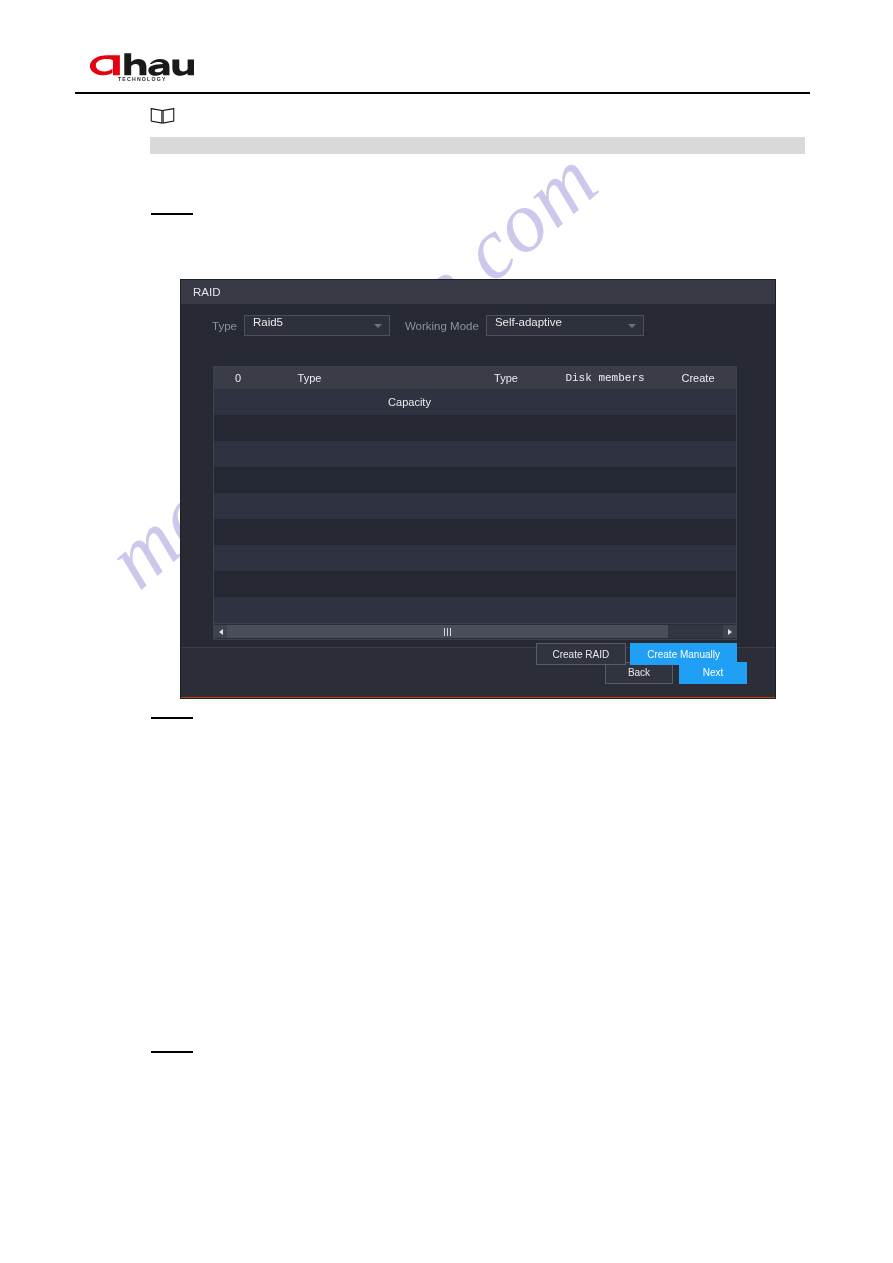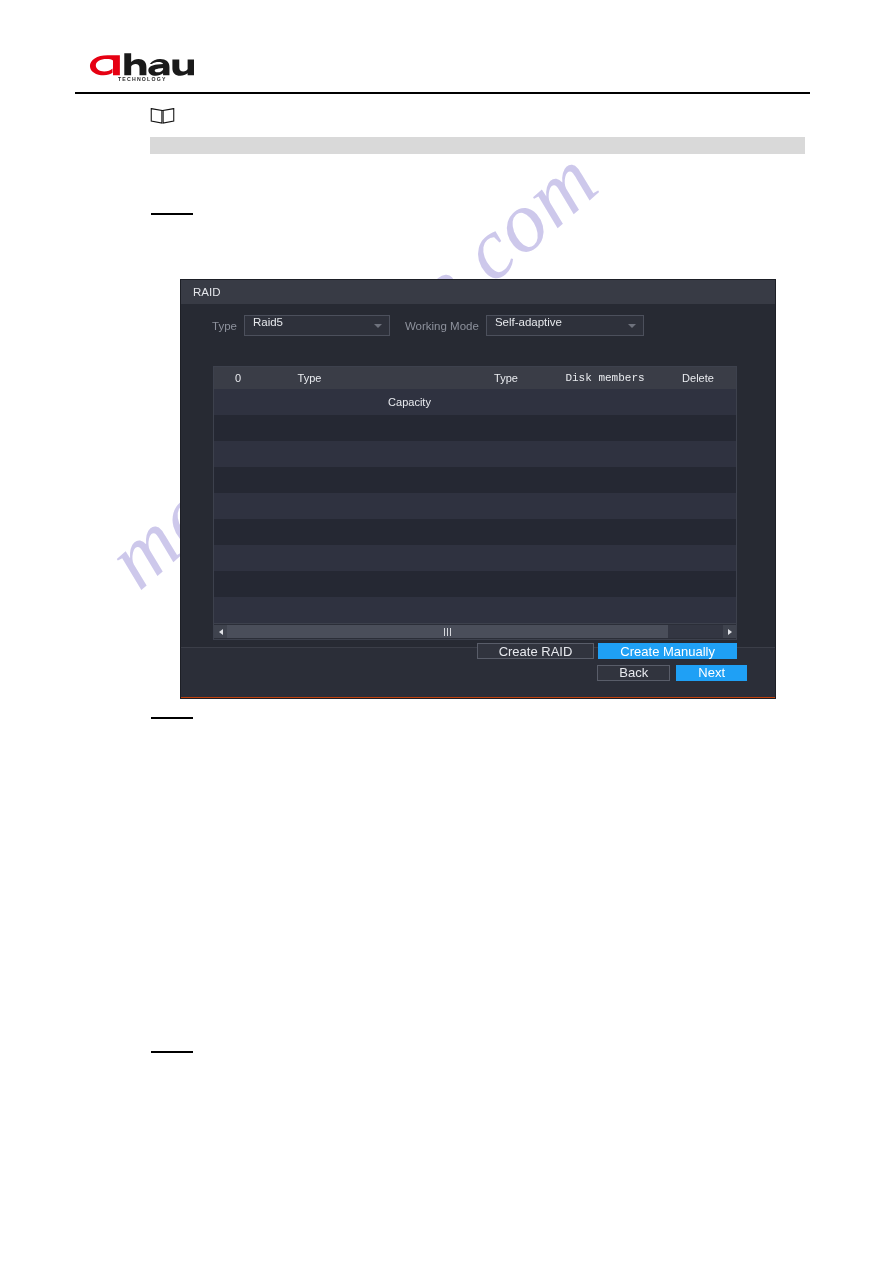--- a/index.html
+++ b/index.html
@@ -261,24 +261,24 @@
 
   
   .action-row {
     position: absolute;
     right: 38px;
     top: 339px;
     display: flex;
     gap: 4px;
   }
   .btn {
-    height: 16px;
+    height: 22px;
     min-width: 90px;
-    padding: 0 21px;
-    font-size: 13px;
+    padding: 0 16px;
+    font-size: 10px;
     display: flex;
     align-items: center;
     justify-content: center;
     box-sizing: border-box;
     cursor: pointer;
   }
   .btn-default {
     background: #31343e;
     border: 1px solid #595d69;
     color: #e7e9ee;
@@ -354,21 +354,21 @@
       </div>
     </div>
 
     <div class="table-wrap">
       <div class="tbl-head">
         <div class="th c0">0</div>
         <div class="th c1">Type</div>
         <div class="th c2">Capacity</div>
         <div class="th c3">Type</div>
         <div class="th c4">Disk members</div>
-        <div class="th c5">Delete</div>
+        <div class="th c5">Create</div>
       </div>
 
       <div class="tbl-rows" id="table-rows">
           <div class="tbl-row"></div>
           <div class="tbl-row alt"></div>
           <div class="tbl-row"></div>
           <div class="tbl-row alt"></div>
           <div class="tbl-row"></div>
           <div class="tbl-row alt"></div>
           <div class="tbl-row"></div>

